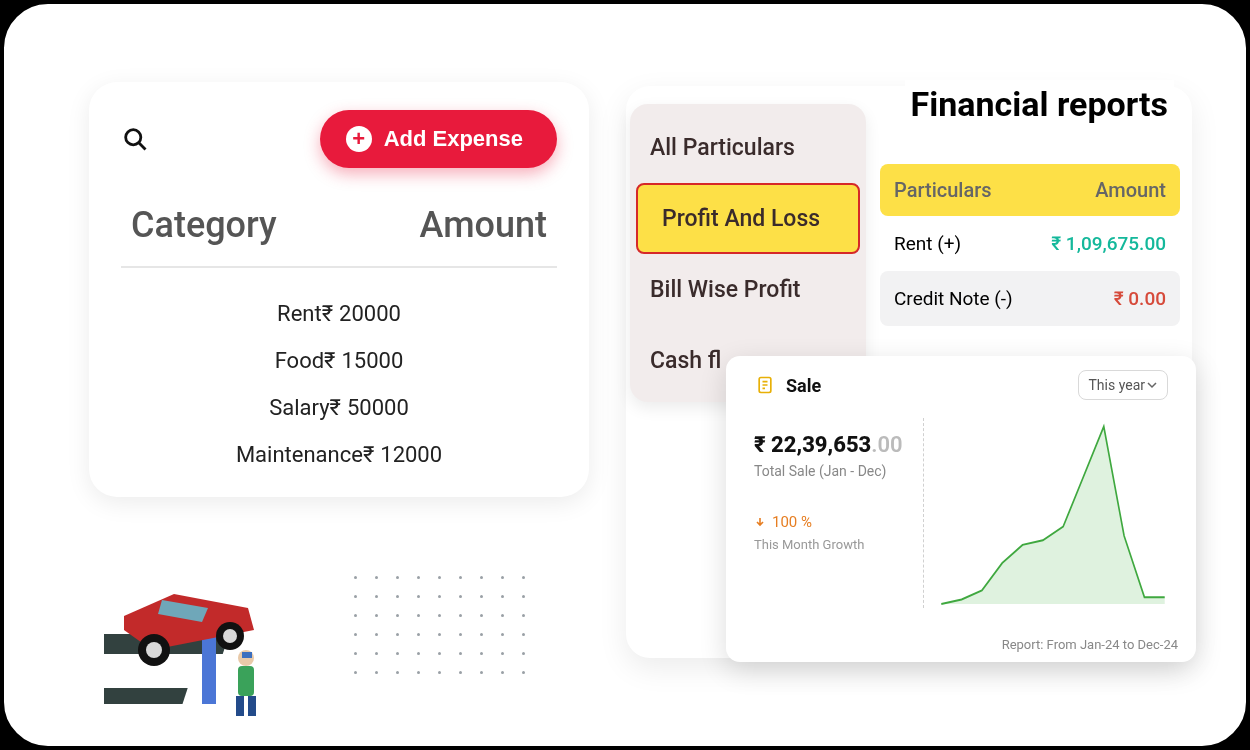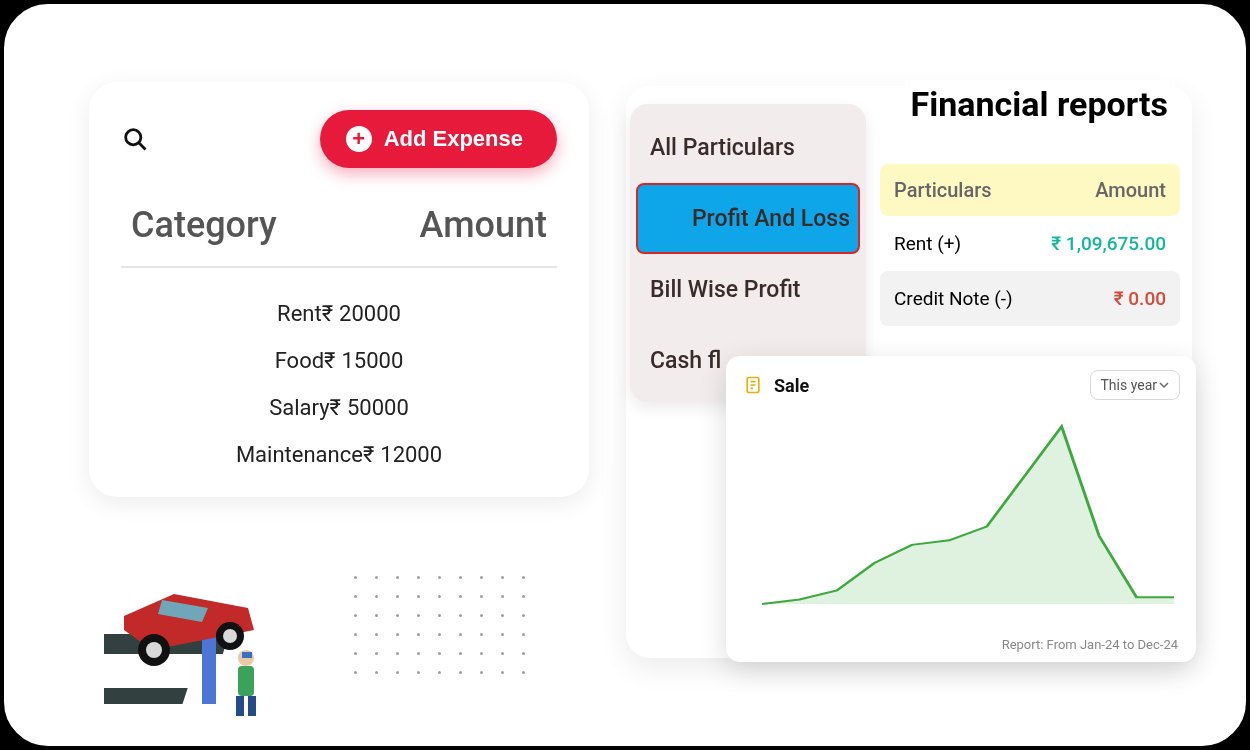--- a/index.html
+++ b/index.html
@@ -30,32 +30,32 @@
 .dots1 { left: 350px; top: 572px; grid-template-columns: repeat(9,3px); grid-template-rows: repeat(6,3px); }
 .dots2 { left: 624px; top: 492px; grid-template-columns: repeat(8,3px); grid-template-rows: repeat(4,3px); }
 
 
 .right-panel { position: absolute; right: 54px; top: 82px; width: 566px; height: 572px; background: #fff; border-radius: 24px; box-shadow: 0 10px 30px rgba(0,0,0,.08); }
 .right-title { position: absolute; right: 18px; top: -6px; font-size: 34px; font-weight: 700; color: #000; background: #fff; padding: 4px 6px; }
 
 
 .rside { position: absolute; left: 4px; top: 18px; width: 236px; background: #f2ecec; border-radius: 18px; padding: 8px 0 6px; box-shadow: 0 6px 16px rgba(0,0,0,.08); }
 .rside .item { padding: 22px 20px; font-size: 23px; color: #3a2b2b; font-weight: 500; cursor: pointer; }
-.rside .sel { border: 2px solid #d62828; border-radius: 8px; margin: 0 6px; padding: 20px 8px; background: #0ea5e9; text-align: right; }
+.rside .sel { border: 2px solid #d62828; border-radius: 8px; margin: 0 6px; padding: 20px 24px; background: #fde047; }
 
 
 .ptable { position: absolute; right: 12px; top: 78px; width: 300px; }
-.pthead { display: flex; justify-content: space-between; background: #fef9c3; border-radius: 8px; padding: 14px 14px; font-size: 20px; color: #666; font-weight: 500; }
+.pthead { display: flex; justify-content: space-between; background: #fde047; border-radius: 8px; padding: 14px 14px; font-size: 20px; color: #666; font-weight: 500; }
 .prow { display: flex; justify-content: space-between; padding: 16px 14px; font-size: 19px; }
 .prow.alt { background: #f2f2f3; border-radius: 8px; }
 .v-green { color: #14b89b; font-weight: 500; }
 .v-red { color: #d64a3a; font-weight: 500; }
 
 
-.sale-card { position: absolute; left: 100px; top: 270px; width: 470px; height: 306px; background: #fff; border-radius: 14px; box-shadow: 0 8px 28px rgba(0,0,0,.14); padding: 14px 16px; }
+.sale-card { position: absolute; left: 100px; top: 270px; width: 470px; height: 306px; background: #fff; border-radius: 14px; box-shadow: 0 8px 28px rgba(0,0,0,.14); padding: 14px 28px; }
 .sale-top { display: flex; justify-content: space-between; align-items: center; }
 .sale-top .left { display: flex; align-items: center; gap: 10px; font-size: 18px; font-weight: 700; color: #111; }
 .badge-ico { width: 22px; height: 22px; display: flex; align-items: center; justify-content: center; color: #e8b007; }
 .period { border: 1px solid #d9d9d9; border-radius: 8px; padding: 6px 10px; font-size: 14px; color: #555; display: flex; align-items: center; gap: 2px; cursor: pointer; }
 .sale-body { display: flex; margin-top: 18px; }
 .sale-left { width: 170px; border-right: 1px dashed #d0d0d0; padding-top: 14px; }
 .big { font-size: 22px; font-weight: 800; color: #111; }
 .big .dec { color: #bbb; font-weight: 600; }
 .sub { font-size: 14px; color: #888; margin-top: 6px; }
 .growth { margin-top: 34px; font-size: 15px; color: #e67e22; display: flex; align-items: center; gap: 6px; }
@@ -263,20 +263,31 @@
         </div>
         <div class="period">
           <span>This year</span>
           <svg width="10" height="10" viewBox="0 0 10 10">
               <path d="M1 3 L5 7 L9 3" stroke="#666" stroke-width="1.5" fill="none"></path>
             </svg>
         </div>
       </div>
 
       <div class="sale-body">
+        <div class="sale-left">
+          <div class="big"><span>₹ 22,39,653</span><span class="dec">.00</span></div>
+          <div class="sub">Total Sale (Jan - Dec)</div>
+          <div class="growth">
+            <svg width="12" height="12" viewBox="0 0 12 12">
+                <path d="M6 2 v7 M3 6 l3 3 l3 -3" stroke="#e67e22" stroke-width="1.6" fill="none"></path>
+              </svg>
+            <span>100 %</span>
+          </div>
+          <div class="gsub">This Month Growth</div>
+        </div>
         <div class="chart">
           <svg class="spark" viewBox="0 0 280 190" preserveAspectRatio="none">
             <path id="chart-fill" fill="#dff2df" stroke="none" d="M4,186 L4,186 L28.727272727272727,181.45 L53.45454545454545,172.35 L78.18181818181819,145.05 L102.9090909090909,126.85 L127.63636363636364,122.3 L152.36363636363637,108.65 L177.0909090909091,58.599999999999994 L201.8181818181818,8.550000000000011 L226.54545454545453,117.75 L251.27272727272728,179.175 L276,179.175 L276,186 Z"></path>
             <path id="chart-line" fill="none" stroke="#3fa83f" stroke-width="2" d="M4,186 L28.727272727272727,181.45 L53.45454545454545,172.35 L78.18181818181819,145.05 L102.9090909090909,126.85 L127.63636363636364,122.3 L152.36363636363637,108.65 L177.0909090909091,58.599999999999994 L201.8181818181818,8.550000000000011 L226.54545454545453,117.75 L251.27272727272728,179.175 L276,179.175 "></path>
           </svg>
         </div>
       </div>
       <div class="report-sub">Report: From Jan-24 to Dec-24</div>
     </div>
 

